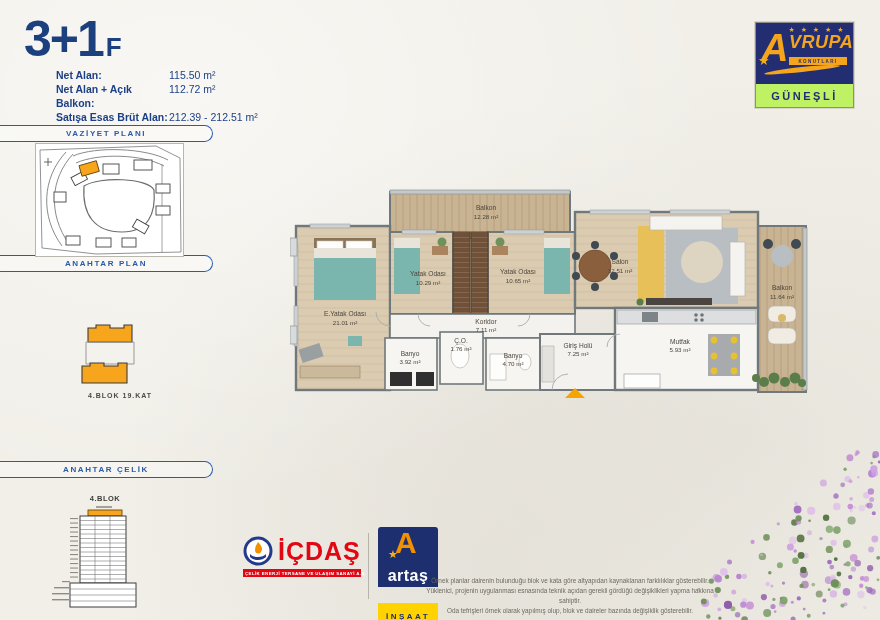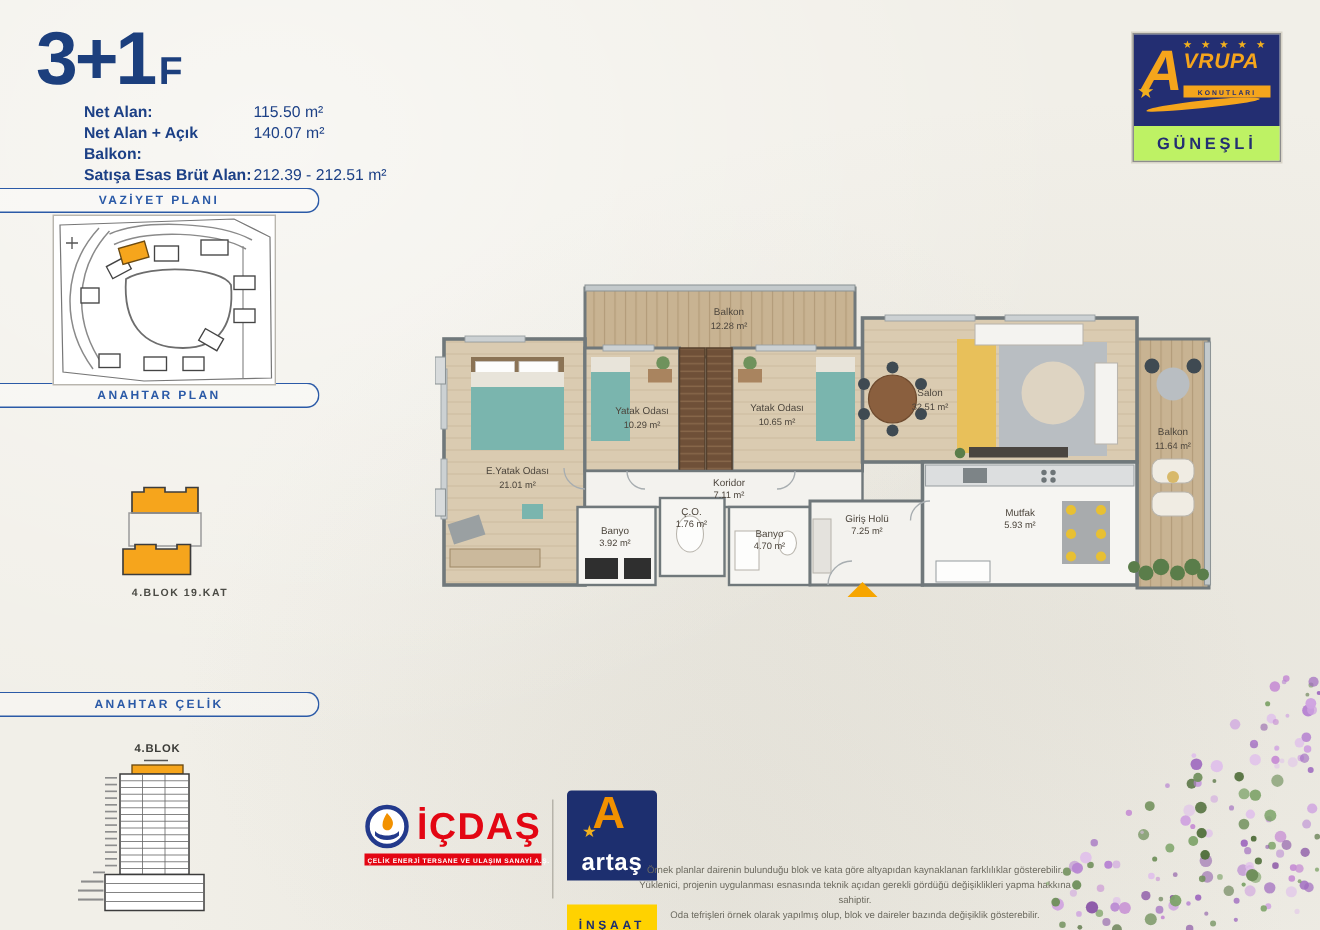--- a/index.html
+++ b/index.html
@@ -36,21 +36,21 @@
   .keyplan-box{position:absolute;left:80px;top:322px;}
   .keyplan-caption{position:absolute;left:60px;top:392px;width:120px;text-align:center;font-size:7px;letter-spacing:1px;color:#4b4b45;font-weight:700;}
   .keysect-title{position:absolute;left:60px;top:494px;width:90px;text-align:center;font-size:7.5px;font-weight:700;color:#3c3c38;letter-spacing:.5px;}
   .keysect-box{position:absolute;left:48px;top:503px;}
   
   .brand{position:absolute;left:755px;top:22px;width:97px;height:84px;border:1px solid #8d8d8d;box-shadow:0 0 0 1px #d8d4c8;}
   .brand-top{position:relative;height:61px;background:#232e72;overflow:hidden;}
   .brand-stars{position:absolute;left:28px;top:3px;width:66px;text-align:center;color:#f2b01e;font-size:7px;letter-spacing:2px;}
   .brand-a{position:absolute;left:5px;top:6px;color:#f5a51c;font-size:38px;font-weight:800;font-style:italic;line-height:1;}
   .brand-a-star{position:absolute;left:2px;top:30px;color:#f2b01e;font-size:13px;}
-  .brand-word{position:absolute;left:33px;top:9px;color:#f5a51c;font-size:14px;font-weight:800;font-style:italic;letter-spacing:.5px;}
+  .brand-word{position:absolute;left:33px;top:9px;color:#f5a51c;font-size:18px;font-weight:800;font-style:italic;letter-spacing:.5px;}
   .brand-swoosh{position:absolute;left:8px;top:44px;width:76px;height:5px;background:#f5a51c;border-radius:50%/60% 60% 40% 40%;transform:rotate(-6deg);}
   .brand-sub{position:absolute;left:33px;top:34px;width:58px;height:8px;background:#f5a51c;color:#232e72;font-size:4.5px;font-weight:700;letter-spacing:1.4px;display:flex;align-items:center;justify-content:center;}
   .brand-band{height:23px;background:#bef264;color:#232e72;display:flex;align-items:center;justify-content:center;font-size:11px;font-weight:800;letter-spacing:2.5px;}
   
   .icdas{position:absolute;left:243px;top:536px;width:118px;}
   .icdas-row{display:flex;align-items:center;gap:5px;}
   .icdas-name{color:#e30613;font-size:25px;font-weight:800;letter-spacing:1px;line-height:1;text-align:center;}
   .icdas-bar{margin-top:3px;background:#e30613;color:#fff;font-size:4.4px;font-weight:700;letter-spacing:.4px;text-align:center;padding:1.5px 2px;white-space:nowrap;}
   .logo-divider{position:absolute;left:368px;top:533px;width:1px;height:66px;background:#b6b3aa;}
   .artas{position:absolute;left:378px;top:527px;width:60px;}
@@ -77,21 +77,21 @@
     <span class="title-main">3+1</span><span class="title-suffix">F</span>
   </div>
 
   <div class="specs">
     <div class="spec-row">
       <span class="spec-label">Net Alan:</span>
       <span class="spec-value">115.50 m²</span>
     </div>
     <div class="spec-row">
       <span class="spec-label">Net Alan + Açık Balkon:</span>
-      <span class="spec-value">140.07 m²</span>
+      <span class="spec-value">112.72 m²</span>
     </div>
     <div class="spec-row">
       <span class="spec-label">Satışa Esas Brüt Alan:</span>
       <span class="spec-value">212.39 - 212.51 m²</span>
     </div>
   </div>
 
   <div class="hdr-bar" style="top:255px">ANAHTAR PLAN</div>
   <div class="hdr-bar" style="top:125px">VAZİYET PLANI</div>
   <div class="hdr-bar" style="top:461px">ANAHTAR ÇELİK</div>

